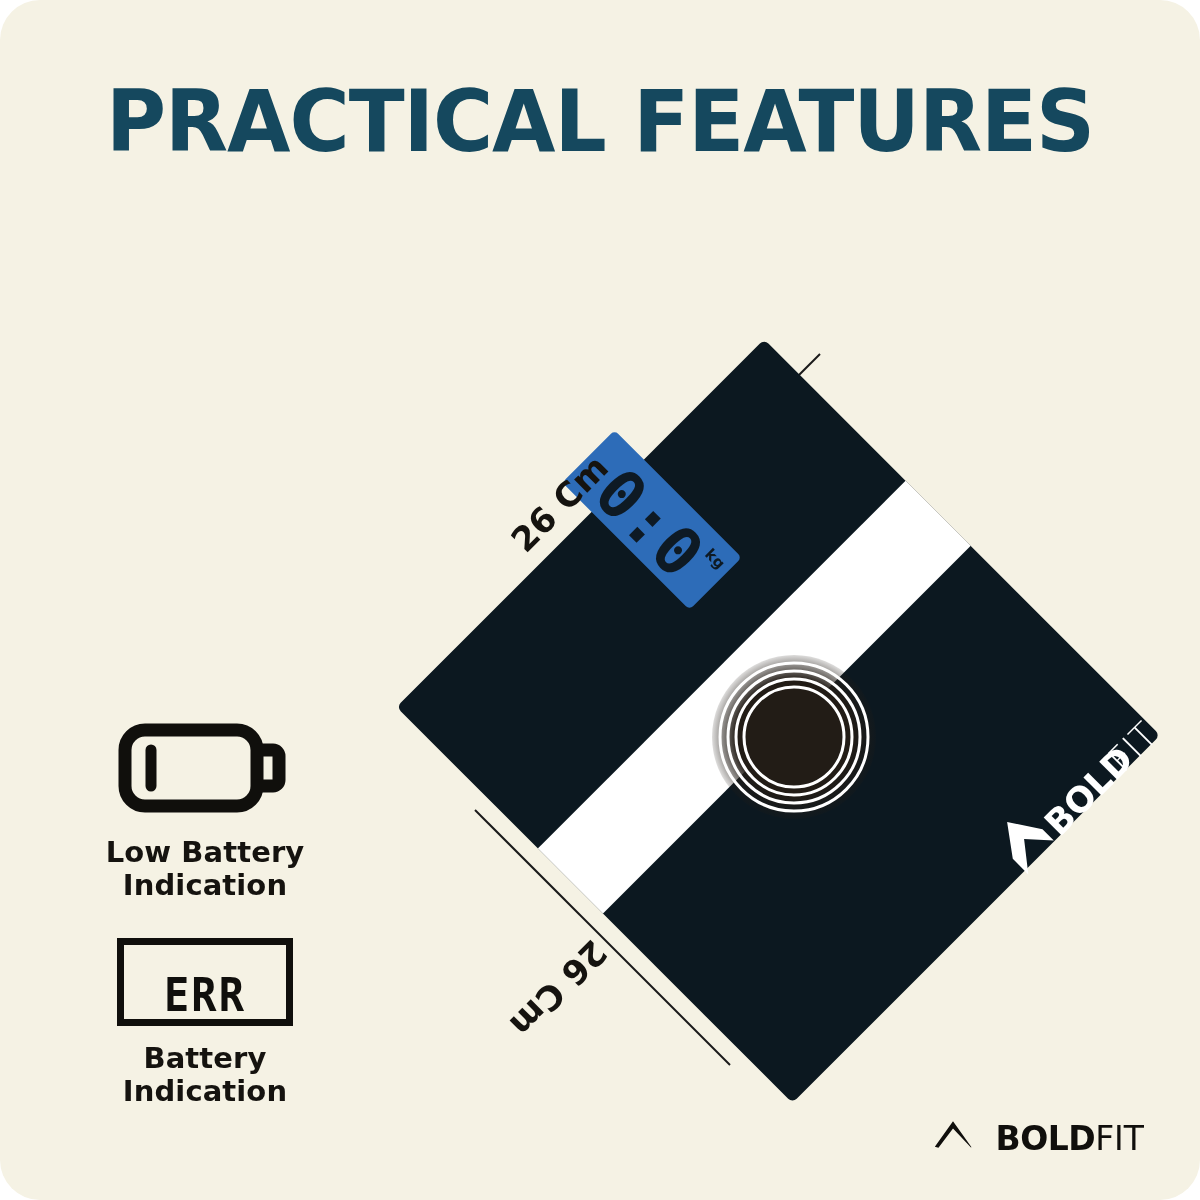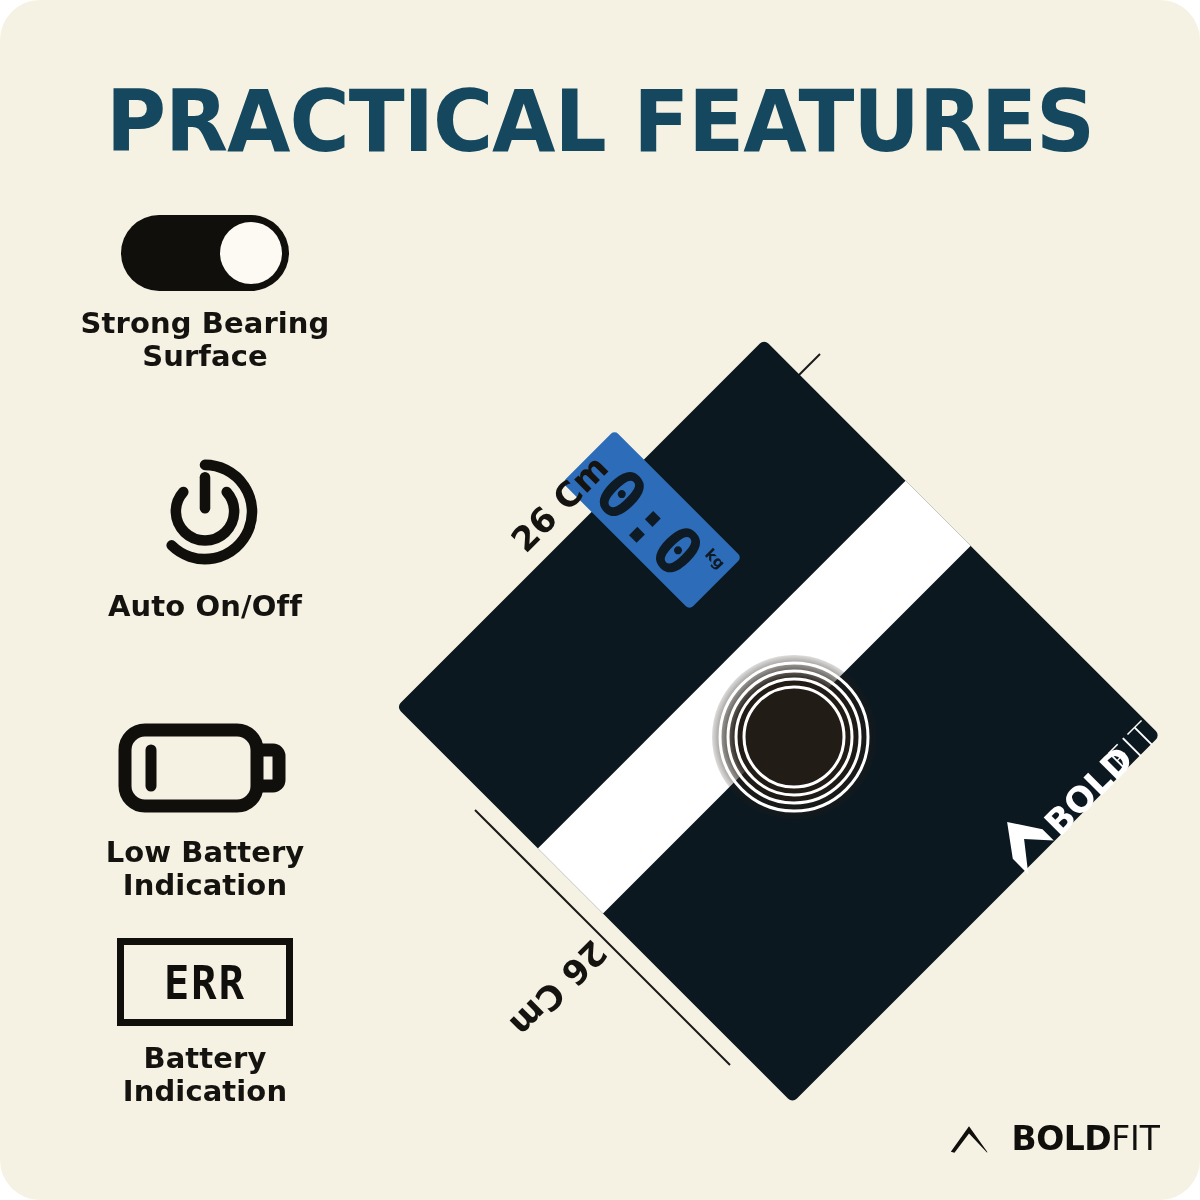--- a/index.html
+++ b/index.html
@@ -28,68 +28,45 @@
   #feature-3{top:938px;}
 
   
   .toggle{width:168px;height:76px;border-radius:38px;background:#100F0C;
           position:relative;}
   .toggle .knob{position:absolute;right:7px;top:7px;width:62px;height:62px;
                 border-radius:50%;background:#FCFAF3;}
 
   
   .errbox{width:162px;height:74px;border:7px solid #100F0C;background:#F5F2E4;
-          display:flex;align-items:center;justify-content:center;}
+          display:flex;align-items:flex-end;justify-content:center;}
   .errtext{font-family:"DejaVu Sans Mono","Liberation Mono",monospace;
            font-weight:700;font-size:42px;letter-spacing:2px;color:#100F0C;
            transform:scaleY(1.12);}
 
   
   #scale-wrap{position:absolute;left:300px;top:250px;width:900px;height:900px;}
   #scale-svg{display:block;}
 
   
-  #brand-bottom{position:absolute;right:40px;bottom:42px;display:flex;
-                align-items:center;gap:22px;}
+  #brand-bottom{position:absolute;right:56px;bottom:42px;display:flex;
+                align-items:flex-start;gap:22px;}
   .brand-mark{width:40px;height:30px;}
   .brand-txt{font-size:33px;font-weight:800;letter-spacing:-0.5px;color:#100F0C;
              font-family:"DejaVu Sans","Liberation Sans",sans-serif;}
   .brand-txt .lt{font-weight:400;letter-spacing:0px;}
 </style>
 </head>
 <body>
 
 <div id="stage">
 
   <div id="title">PRACTICAL FEATURES</div>
 
-  <div class="feature" id="feature-0">
-    <div class="feat-icon">
-      <div class="toggle">
-          <div class="knob"></div>
-        </div>
-    </div>
-    <div class="feat-label">
-      <span>Strong Bearing</span><br>
-      <span>Surface</span>
-    </div>
-  </div>
 
-  <div class="feature" id="feature-1">
-    <div class="feat-icon">
-      <svg width="124" height="124" viewBox="0 0 100 100">
-        <path d="M50 12 A38 38 0 1 1 23.1 76.9" fill="none" stroke="#100F0C" stroke-width="8.5" stroke-linecap="round"></path>
-        <path d="M32.5 33.8 A23.5 23.5 0 1 0 67.5 33.8" fill="none" stroke="#100F0C" stroke-width="8.5" stroke-linecap="round"></path>
-        <line x1="50" y1="22" x2="50" y2="47" stroke="#100F0C" stroke-width="8.5" stroke-linecap="round"></line>
-      </svg>
-    </div>
-    <div class="feat-label">
-      <span>Auto On/Off</span>
-    </div>
-  </div>
 
   <div class="feature" id="feature-2">
     <div class="feat-icon">
       <svg width="176" height="104" viewBox="0 0 176 104">
         <rect x="8" y="14" width="132" height="76" rx="20" ry="20" fill="none" stroke="#100F0C" stroke-width="13"></rect>
         <path d="M140 34 h16 a6 6 0 0 1 6 6 v24 a6 6 0 0 1 -6 6 h-16" fill="none" stroke="#100F0C" stroke-width="13" stroke-linejoin="round"></path>
         <line x1="34" y1="34" x2="34" y2="70" stroke="#100F0C" stroke-width="11" stroke-linecap="round"></line>
       </svg>
     </div>
     <div class="feat-label">

